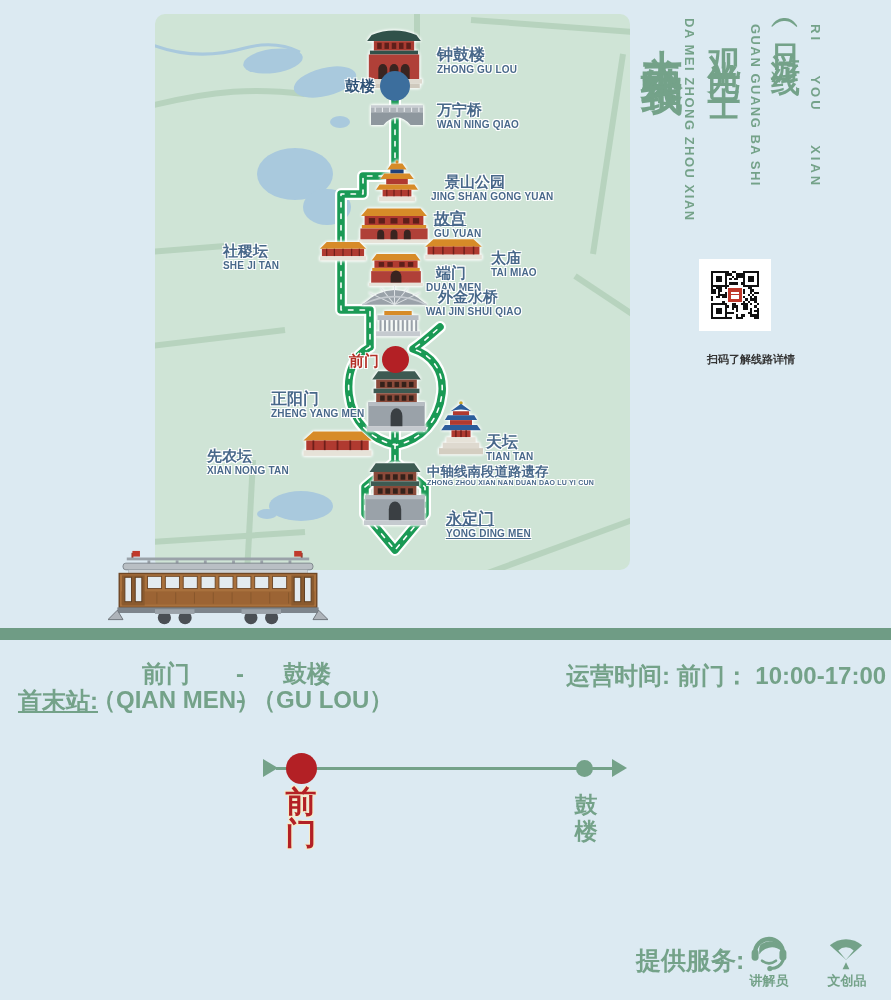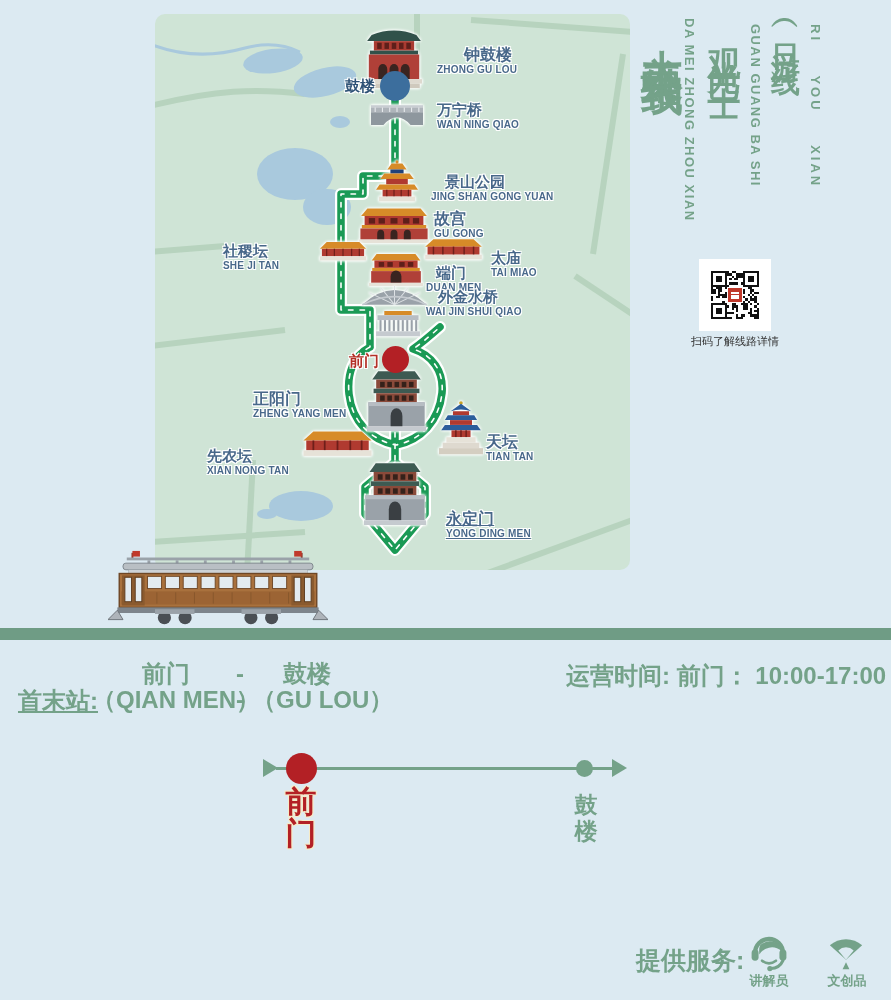--- a/index.html
+++ b/index.html
@@ -21,21 +21,21 @@
   
   .vt{position:absolute;writing-mode:vertical-rl;color:#74a289;font-weight:800;white-space:nowrap;}
   .vt.main{font-size:42px;letter-spacing:6px;font-weight:900;}
   .vt.pin{font-size:13px;letter-spacing:1.5px;}
   .vt.sub{font-size:33px;letter-spacing:13px;}
   .vt.line{font-size:29px;letter-spacing:11px;}
   .vt.linepin{font-size:13px;letter-spacing:3px;word-spacing:26px;}
   
   .qr{position:absolute;left:699px;top:259px;width:72px;height:72px;background:#fff;padding:3px;}
   .qr svg{display:block;width:100%;height:100%;}
-  .qr-caption{position:absolute;left:675px;top:334px;width:120px;text-align:center;font-size:11px;font-weight:400;color:#333;}
+  .qr-caption{position:absolute;left:675px;top:352px;width:120px;text-align:right;font-size:11px;font-weight:700;color:#333;}
   
   .bar{position:absolute;left:0;top:628px;width:891px;height:12px;background:#6f9c85;}
   .tram{position:absolute;left:108px;top:550px;width:220px;height:79px;}
   .tram svg{display:block;width:100%;height:100%;}
   
   .g{color:#74a289;font-weight:800;}
   .info-line{position:absolute;font-size:24px;line-height:1;white-space:nowrap;}
   
   .diag-line{position:absolute;left:276px;top:767px;width:348px;height:3px;background:#74a289;}
   .tri{position:absolute;width:0;height:0;border-top:9px solid transparent;border-bottom:9px solid transparent;border-left:15px solid #74a289;}
@@ -337,62 +337,66 @@
           <rect x="0" y="76" width="90" height="6" fill="#c5cacf"></rect>
         </svg>
       </span>
 
     <div class="station-dot" style="left:225px;top:57px;width:30px;height:30px;background:#3c6e9d;"></div>
     <div class="st-label" style="left:168px;top:64px;width:52px;color:#2e5276;">鼓楼</div>
     <div class="station-dot" style="left:227px;top:332px;width:27px;height:27px;background:#b32025;"></div>
     <div class="st-label" style="left:172px;top:339px;width:52px;color:#b33026;">前门</div>
 
     <div class="lm" style="left:282px;top:32px;">
-      <div class="zh" style="font-size:16px;margin-left:27px;">钟鼓楼</div>
+      <div class="zh" style="font-size:16px;">钟鼓楼</div>
       <div class="py">ZHONG GU LOU</div>
     </div>
     <div class="lm" style="left:282px;top:88px;">
       <div class="zh">万宁桥</div>
       <div class="py">WAN NING QIAO</div>
     </div>
     <div class="lm" style="left:276px;top:160px;">
       <div class="zh" style="padding-left:14px;">景山公园</div>
       <div class="py">JING SHAN GONG YUAN</div>
     </div>
     <div class="lm" style="left:279px;top:196px;">
-      <div class="zh" style="font-size:16px;">故宫</div>
-      <div class="py">GU GONG</div>
+      <div class="zh" style="font-size:16px;text-decoration:underline;">故宫</div>
+      <div class="py">GU YUAN</div>
     </div>
     <div class="lm right" style="left:68px;top:229px;width:92px;">
       <div class="zh">社稷坛</div>
       <div class="py">SHE JI TAN</div>
     </div>
     <div class="lm" style="left:336px;top:236px;">
       <div class="zh">太庙</div>
       <div class="py">TAI MIAO</div>
     </div>
     <div class="lm" style="left:271px;top:251px;">
       <div class="zh" style="padding-left:10px;">端门</div>
       <div class="py">DUAN MEN</div>
     </div>
     <div class="lm" style="left:271px;top:275px;">
       <div class="zh" style="padding-left:12px;">外金水桥</div>
       <div class="py">WAI JIN SHUI QIAO</div>
     </div>
-    <div class="lm right" style="left:98px;top:376px;width:100px;">
+    <div class="lm right" style="left:116px;top:376px;width:100px;">
       <div class="zh" style="font-size:16px;">正阳门</div>
       <div class="py">ZHENG YANG MEN</div>
     </div>
     <div class="lm right" style="left:52px;top:434px;width:96px;">
       <div class="zh">先农坛</div>
       <div class="py">XIAN NONG TAN</div>
     </div>
     <div class="lm" style="left:331px;top:419px;">
       <div class="zh" style="font-size:16px;">天坛</div>
       <div class="py">TIAN TAN</div>
+    </div>
+    <div class="lm" style="left:272px;top:450px;">
+      <div class="zh" style="font-size:13.5px;">中轴线南段道路遗存</div>
+      <div class="py" style="font-size:7px;">ZHONG ZHOU XIAN NAN DUAN DAO LU YI CUN</div>
     </div>
     <div class="lm" style="left:291px;top:496px;text-decoration:underline;">
       <div class="zh" style="font-size:16px;">永定门</div>
       <div class="py">YONG DING MEN</div>
     </div>
   </div>
 
   <div class="vt main" style="left:634px;top:16px;">大美中轴线</div>
   <div class="vt pin" style="left:682px;top:18px;">DA MEI ZHONG ZHOU XIAN</div>
   <div class="vt sub" style="left:701px;top:22px;">观光巴士</div>

